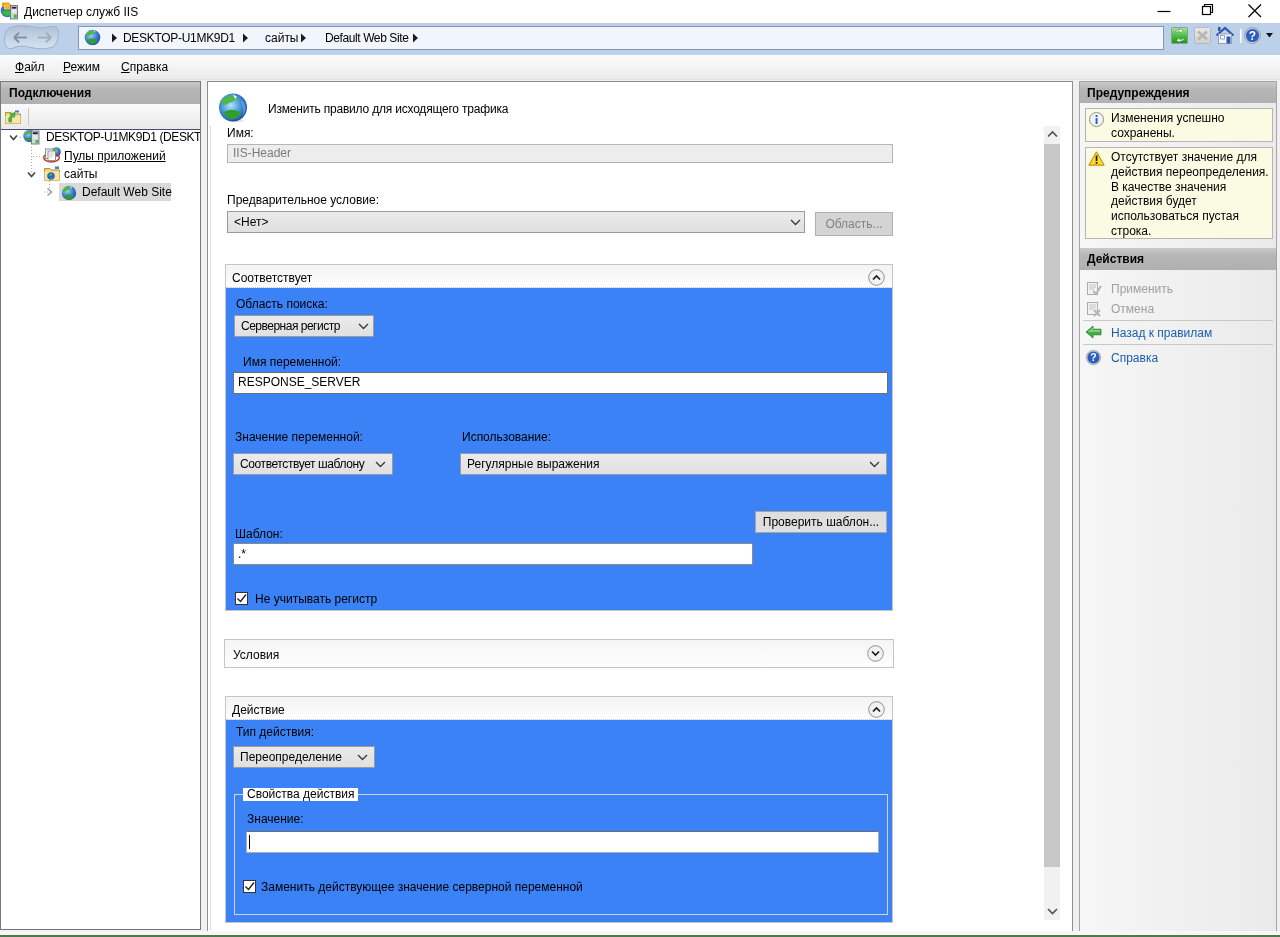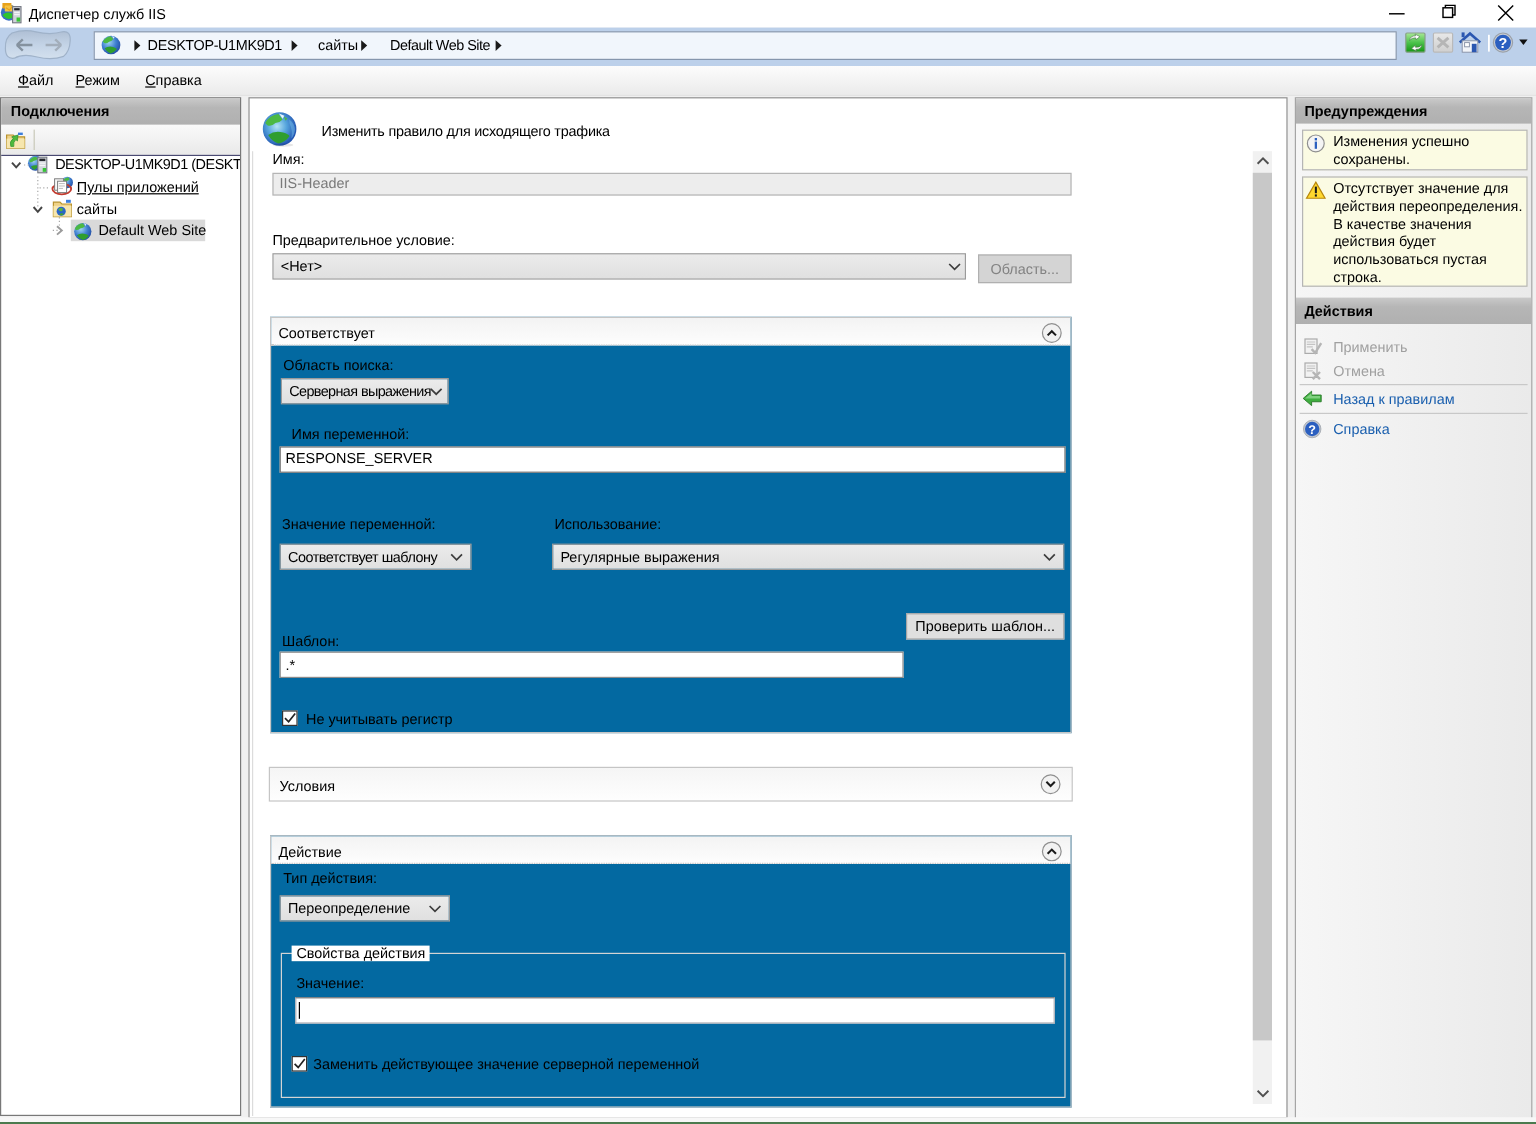--- a/index.html
+++ b/index.html
@@ -3,21 +3,21 @@
 <meta charset="utf-8">
 <style>
 * { margin:0; padding:0; box-sizing:border-box; }
 html,body { width:1280px; height:937px; overflow:hidden; }
 body { position:relative; font-family:"Liberation Sans", sans-serif; background:#F0F0F0; }
 .abs { position:absolute; }
 .lbl { position:absolute; font-size:12px; line-height:14px; color:#000; white-space:nowrap; }
 .combo { position:absolute; background:linear-gradient(#EBEBEB,#E0E0E0); border:1px solid #9B9B9B; font-size:12px; color:#000; white-space:nowrap; overflow:hidden; }
 .combo .tx { position:absolute; left:6px; top:3px; }
 .btn { position:absolute; background:#DFDFDF; border:1px solid #A5A5A5; font-size:12px; color:#000; text-align:center; }
-.sect { position:absolute; border:1px solid #C5C5C5; background:#0369a1; }
+.sect { position:absolute; border:1px solid #C5C5C5; background:#3b82f6; }
 .sect .hdr { position:absolute; left:0; top:0; right:0; height:23px; background:linear-gradient(#F3F3F3,#FDFDFD); border-bottom:1px dotted #C9C9C9; }
 .sect .ttl { position:absolute; left:6px; top:6px; font-size:12px; }
 .cb { position:absolute; width:13px; height:13px; background:#fff; border:1px solid #333; }
 .link { position:absolute; font-size:12px; line-height:14px; color:#1A5FAE; white-space:nowrap; }
 .gray { color:#A0A0A0; }
 svg { position:absolute; overflow:visible; }
 </style>
 </head>
 <body>
 
@@ -249,21 +249,21 @@
 <div class="sect" style="left:225px;top:264px;width:668px;height:347px;">
   <div class="hdr"></div>
   <div class="ttl">Соответствует</div>
 </div>
 <svg class="abs" style="left:868px;top:269px;" width="17" height="17" viewBox="0 0 17 17">
   <circle cx="8.5" cy="8.5" r="7.8" fill="#F2F2F2" stroke="#8F8F8F"></circle>
   <path d="M5 10.5 L8.5 7 L12 10.5" fill="none" stroke="#1A1A1A" stroke-width="1.7"></path>
 </svg>
 <div class="lbl" style="left:236px;top:297px;">Область поиска:</div>
 <div class="combo" style="left:234px;top:315px;width:140px;height:22px;">
-    <span class="tx" style="letter-spacing:-0.5px;">Серверная выражения</span>
+    <span class="tx" style="letter-spacing:-0.5px;">Серверная регистр</span>
   </div>
 <svg class="abs" style="left:358px;top:323px;" width="12" height="8" viewBox="0 0 12 8">
     <path d="M1 1 L5.5 5.5 L10 1" fill="none" stroke="#3C3C3C" stroke-width="1.4"></path>
   </svg>
 
 <div class="lbl" style="left:243px;top:355px;">Имя переменной:</div>
 <div class="abs" style="left:233px;top:372px;width:655px;height:22px;background:#fff;border:1px solid #6E6E6E;font-size:12px;line-height:19px;color:#000;padding-left:4px;">RESPONSE_SERVER</div>
 
 <div class="lbl" style="left:235px;top:430px;">Значение переменной:</div>
 <div class="lbl" style="left:462px;top:430px;">Использование:</div>

